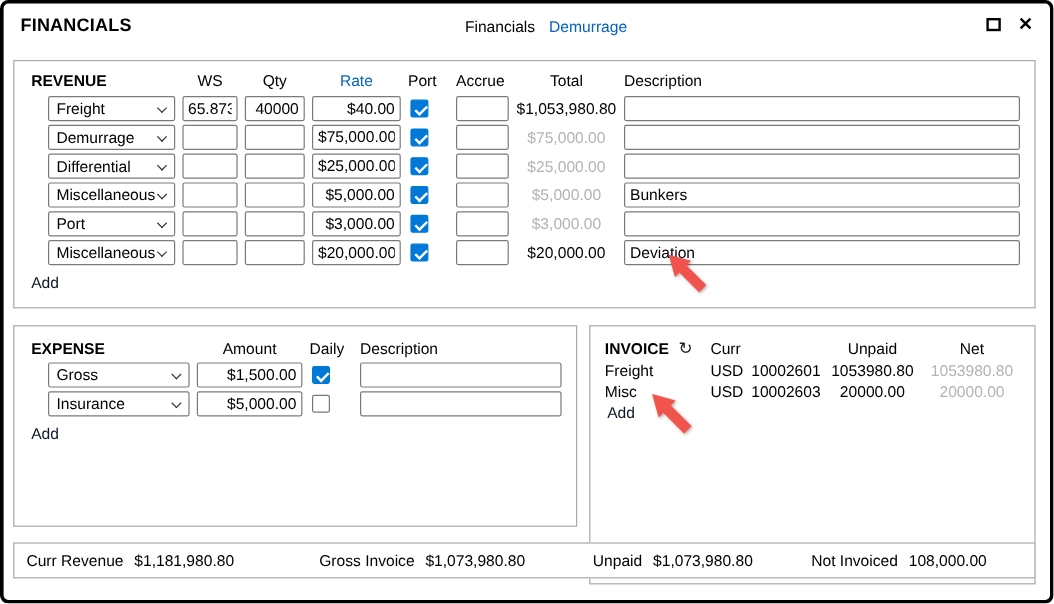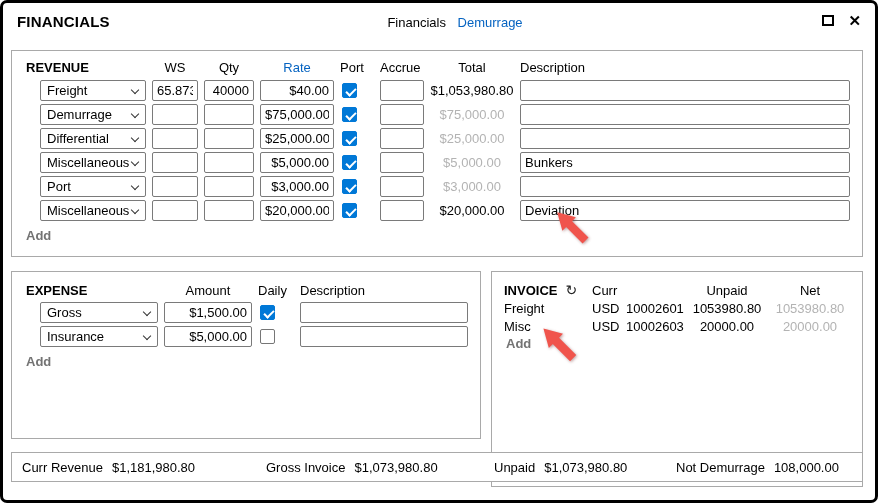--- a/index.html
+++ b/index.html
@@ -34,21 +34,21 @@
   .maxbox { width: 12px; height: 11px; border: 2px solid #000; display: inline-block; cursor: pointer; }
   .closex { font-size: 15px; font-weight: 700; line-height: 1; cursor: pointer; }
 
   
   .box { position: absolute; border: 1px solid #a9a9a9; background: #fff; }
   .sec-title { font-weight: 700; font-size: 13px; }
   .h { font-size: 13px; }
   .right { text-align: center; }
   .linkblue { color: #0563c1; cursor: pointer; }
   .muted { color: #b3b3b3; }
-  .add-link { display: inline-block; color: #737373; cursor: pointer; margin-left: 2px; margin-top: 4px; font-weight: bold; }
+  .add-link { display: inline-block; color: #0f172a; cursor: pointer; margin-left: 2px; margin-top: 4px; }
 
   
   .in {
     height: 21px; border: 1px solid #7a7a7a; border-radius: 2px;
     font-family: "Liberation Sans", sans-serif; font-size: 13px;
     padding: 0 4px; width: 100%; background: #fff;
   }
   .in.right { text-align: right; }
   .select {
     position: relative; height: 21px; border: 1px solid #7a7a7a; border-radius: 2px;
@@ -294,21 +294,21 @@
       </span>
     <span class="sum-item" style="left:254px">
         <span>Gross Invoice</span>
         <span>$1,073,980.80</span>
       </span>
     <span class="sum-item" style="left:482px">
         <span>Unpaid</span>
         <span>$1,073,980.80</span>
       </span>
     <span class="sum-item" style="left:664px">
-        <span>Not Demurrage</span>
+        <span>Not Invoiced</span>
         <span>108,000.00</span>
       </span>
   </div>
 
   <svg class="arrow" style="left:550px; top:205px;" width="40" height="40" viewBox="0 0 38 38">
     <polygon points="4,4 21.7,8.9 18.1,12.5 33.7,28.1 28.1,33.7 12.5,18.1 8.9,21.7" fill="#f0544c"></polygon>
   </svg>
   <svg class="arrow" style="left:536px; top:321px;" width="42" height="42" viewBox="0 0 38 38">
     <polygon points="4,4 21.7,8.9 18.1,12.5 33.7,28.1 28.1,33.7 12.5,18.1 8.9,21.7" fill="#f0544c"></polygon>
   </svg>

